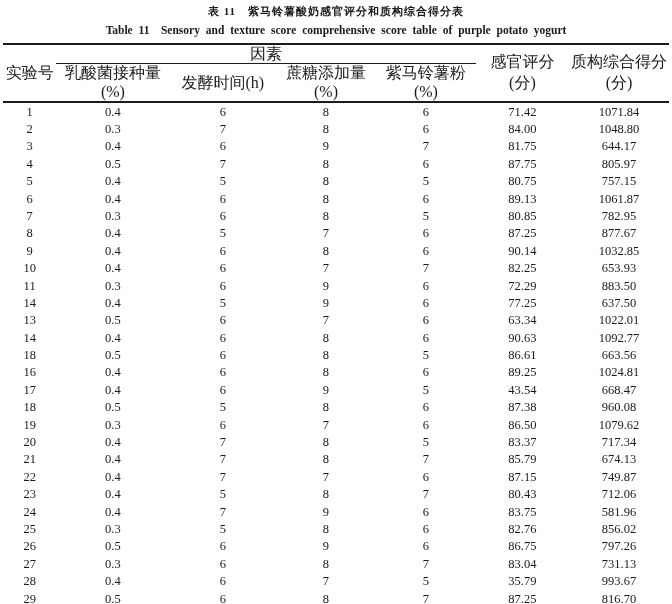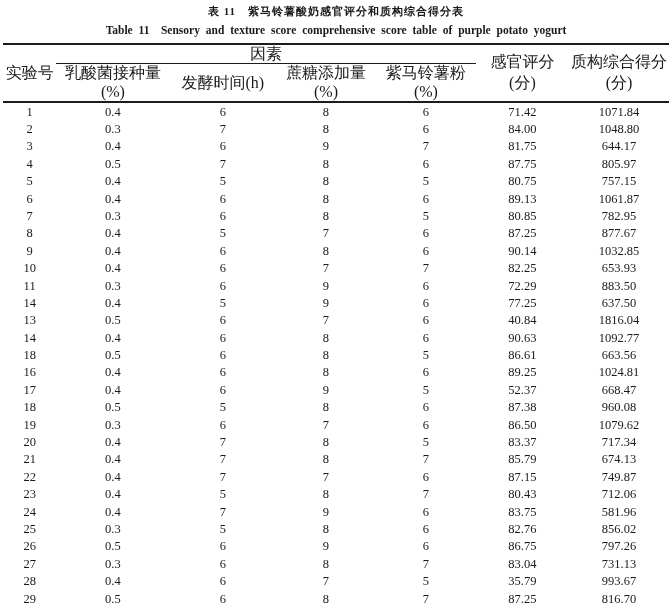--- a/index.html
+++ b/index.html
@@ -219,22 +219,22 @@
           <td>6</td>
           <td>77.25</td>
           <td>637.50</td>
         </tr>
         <tr>
           <td>13</td>
           <td>0.5</td>
           <td>6</td>
           <td>7</td>
           <td>6</td>
-          <td>40.84</td>
-          <td>1816.04</td>
+          <td>63.34</td>
+          <td>1022.01</td>
         </tr>
         <tr>
           <td>14</td>
           <td>0.4</td>
           <td>6</td>
           <td>8</td>
           <td>6</td>
           <td>90.63</td>
           <td>1092.77</td>
         </tr>
@@ -255,21 +255,21 @@
           <td>6</td>
           <td>89.25</td>
           <td>1024.81</td>
         </tr>
         <tr>
           <td>17</td>
           <td>0.4</td>
           <td>6</td>
           <td>9</td>
           <td>5</td>
-          <td>52.37</td>
+          <td>43.54</td>
           <td>668.47</td>
         </tr>
         <tr>
           <td>18</td>
           <td>0.5</td>
           <td>5</td>
           <td>8</td>
           <td>6</td>
           <td>87.38</td>
           <td>960.08</td>

